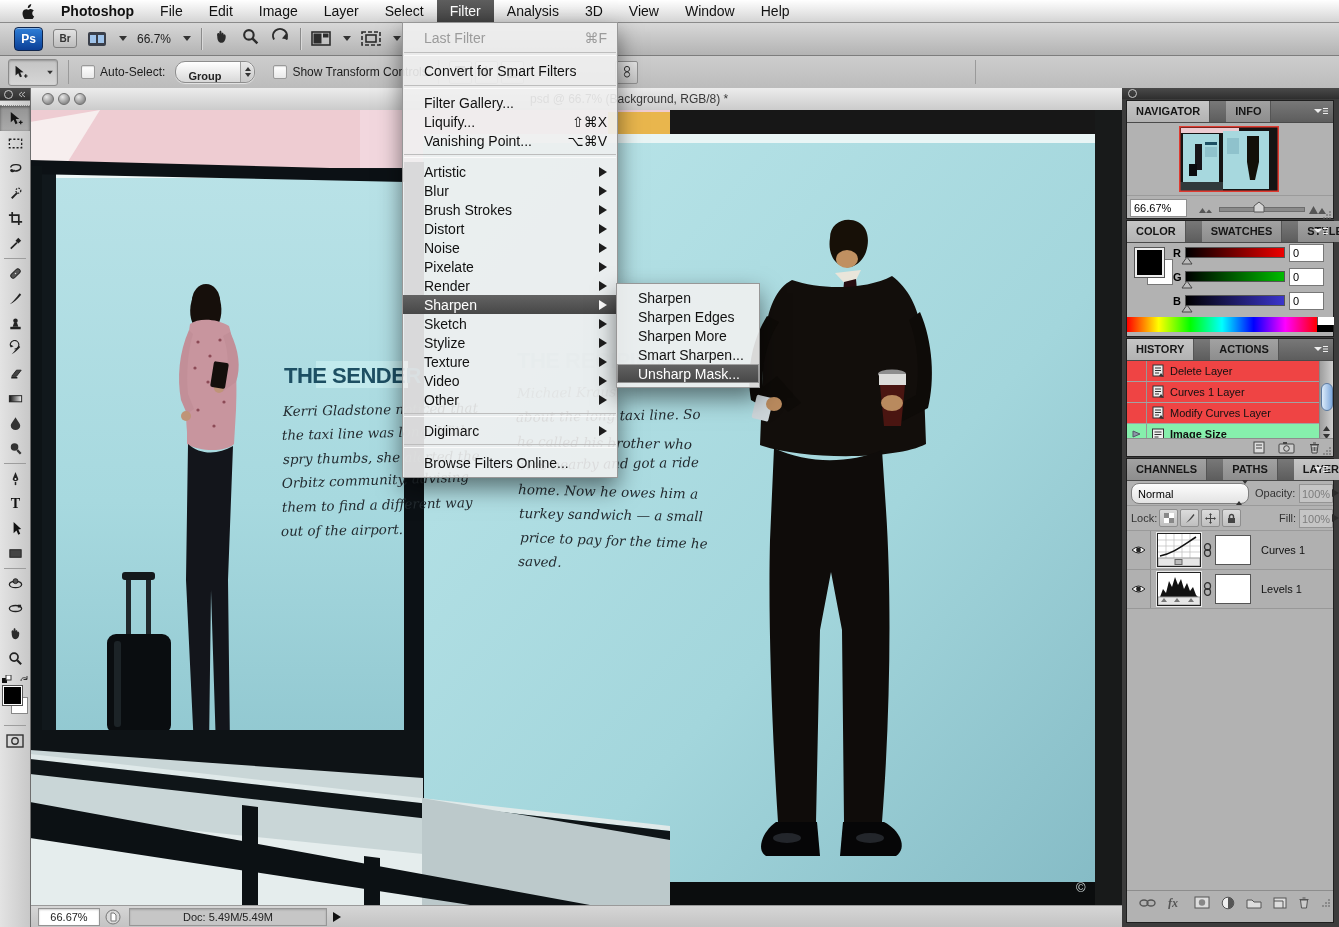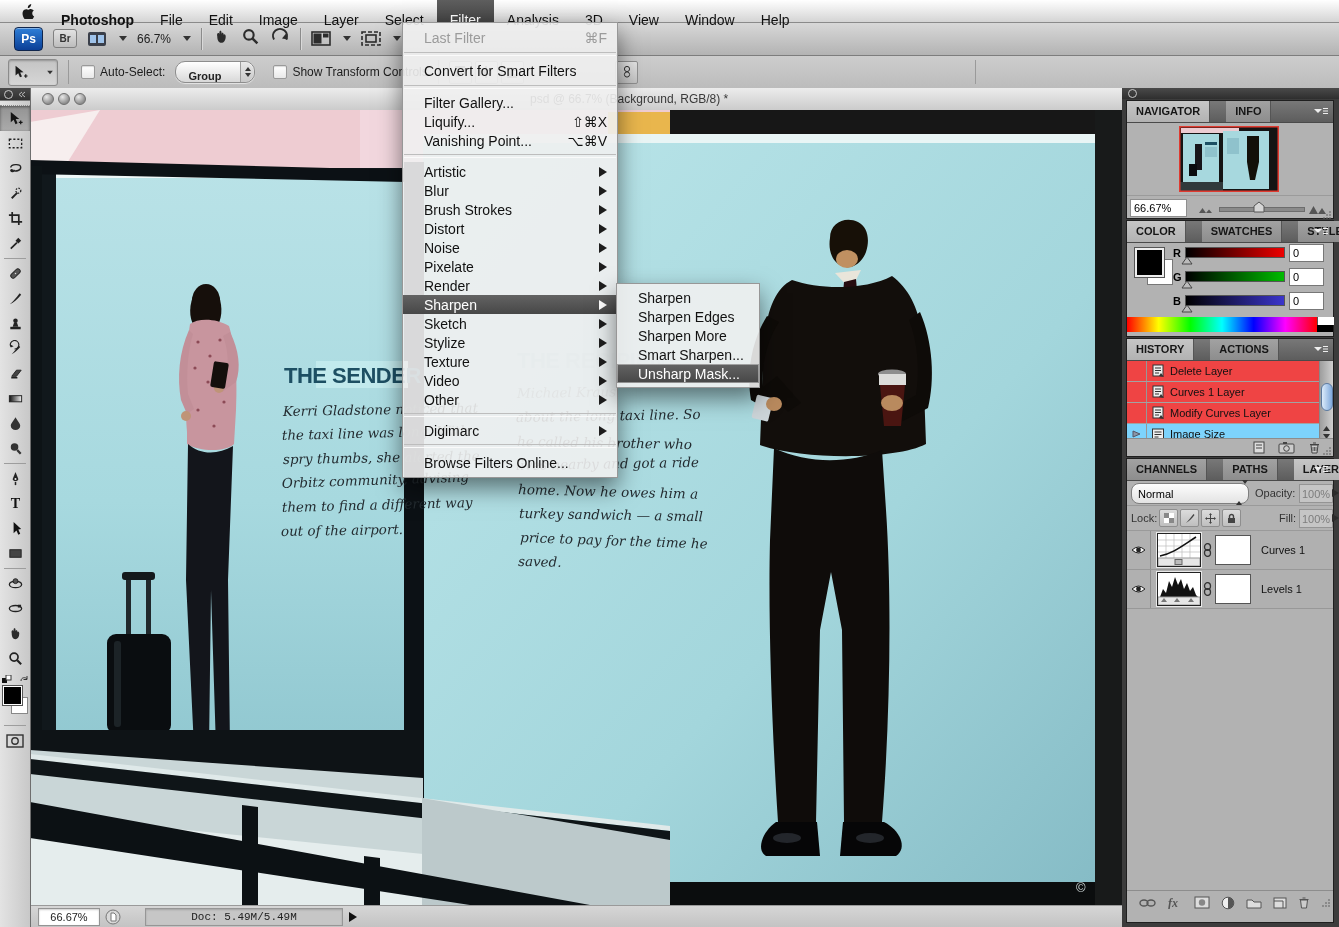--- a/index.html
+++ b/index.html
@@ -4,21 +4,21 @@
 <style>
   html,body{margin:0;padding:0;}
   body{width:1339px;height:927px;position:relative;overflow:hidden;
        font-family:"Liberation Sans","DejaVu Sans",sans-serif;background:#3f3f3f;
        -webkit-font-smoothing:antialiased;}
   .abs{position:absolute;}
   
   #menubar{left:0;top:0;width:1339px;height:22px;background:linear-gradient(#ffffff,#d4d4d4);
            border-bottom:1px solid #8a8a8a;display:flex;align-items:stretch;padding-left:10px;
            font-size:14px;color:#111;z-index:60;}
-  .mb-item{padding:9px 13px;line-height:22px;white-space:nowrap;}
+  .mb-item{padding:0 13px;line-height:22px;white-space:nowrap;}
   .mb-item.app{font-weight:bold;}
   .mb-item.active{background:linear-gradient(#5f5f5f,#434343);color:#fff;}
   .mb-apple{display:flex;align-items:center;padding:0 12px;}
   
   #appbar{left:0;top:22px;width:1339px;height:33px;background:linear-gradient(#d9d9d9,#b3b3b3);
           border-bottom:1px solid #7d7d7d;display:flex;align-items:center;gap:10px;padding-left:14px;}
   .ps-btn{width:27px;height:22px;border-radius:4px;background:linear-gradient(#2e7fd8,#0b3f96);
           color:#fff;font-weight:bold;font-size:12px;display:flex;align-items:center;justify-content:center;
           border:1px solid #10264d;box-shadow:inset 0 1px 0 rgba(255,255,255,.4);}
   .br-btn{width:22px;height:17px;border-radius:3px;background:linear-gradient(#e2e2e2,#bdbdbd);
@@ -59,36 +59,36 @@
   #docwin{left:30px;top:88px;width:1092px;height:839px;background:#c9c9c9;border:0;z-index:1;}
   #titlebar{left:0;top:0;width:1092px;height:22px;background:linear-gradient(#ececec,#cbcbcb);
             border-bottom:1px solid #8e8e8e;}
   .tl{position:absolute;top:5px;width:12px;height:12px;border-radius:50%;
       background:radial-gradient(circle at 35% 30%,#e8e8e8,#8e8e8e 70%);border:1px solid #6f6f6f;box-sizing:border-box;}
   #doc-title{position:absolute;top:4px;left:500px;font-size:12px;color:#3a3a3a;white-space:nowrap;}
   #statusbar{left:0;top:817px;width:1092px;height:22px;background:linear-gradient(#d6d6d6,#c2c2c2);
              border-top:1px solid #9a9a9a;display:flex;align-items:center;font-size:11px;color:#222;}
   .status-zoom{margin-left:8px;width:60px;height:16px;background:#fff;border:1px solid #949494;
                box-shadow:inset 0 1px 2px rgba(0,0,0,.2);display:flex;align-items:center;justify-content:center;}
-  .status-doc{margin-left:24px;width:196px;height:16px;background:#c6c6c6;border:1px solid #969696;
-              box-shadow:inset 0 1px 2px rgba(0,0,0,.18);display:flex;align-items:center;justify-content:center;font-family:Liberation Mono, monospace;}
+  .status-doc{margin-left:8px;width:196px;height:16px;background:#c6c6c6;border:1px solid #969696;
+              box-shadow:inset 0 1px 2px rgba(0,0,0,.18);display:flex;align-items:center;justify-content:center;}
   .status-arrow{width:0;height:0;border-left:8px solid #111;border-top:5px solid transparent;border-bottom:5px solid transparent;margin-left:6px;}
   
   #dock{left:1122px;top:88px;width:217px;height:839px;background:#3c3c3c;z-index:4;}
   .panel{position:absolute;left:4px;width:208px;background:#b2b2b2;border:1px solid #1f1f1f;box-sizing:border-box;}
   .tabbar{height:21px;background:linear-gradient(#787878,#5d5d5d);display:flex;border-bottom:1px solid #4a4a4a;position:relative;gap:16px;}
   .tab{padding:0 9px;font-size:11px;font-weight:bold;color:#161616;line-height:21px;
        background:linear-gradient(#a2a2a2,#8d8d8d);border-right:1px solid #555;white-space:nowrap;}
   .tab.active{background:linear-gradient(#c6c6c6,#b2b2b2);}
   .pmenu{position:absolute;right:4px;top:6px;}
   
   .hrow{height:20px;display:flex;align-items:center;font-size:11px;color:#111;background:#ef4444;
         border-bottom:1px solid #a2a2a2;position:relative;}
   .hrow .src{width:19px;align-self:stretch;border-right:1px solid #979797;display:flex;align-items:center;justify-content:center;}
-  .hrow.selected{background:#7dd3fc;font-weight:normal;}
+  .hrow.selected{background:#86efac;font-weight:bold;}
   .hicon{margin:0 5px 0 4px;display:flex;}
   
   .lrow{height:38px;display:flex;align-items:center;font-size:11px;color:#111;background:#b0b0b0;
         border-bottom:1px solid #989898;}
   .lrow.selected{background:#b4d2f3;}
   .eyecol{width:23px;align-self:stretch;border-right:1px solid #909090;display:flex;align-items:center;justify-content:center;}
   .thumbbox{width:42px;height:32px;background:#fff;border:1px solid #222;outline:1px solid #e8e8e8;margin-left:6px;}
   .maskbox{width:34px;height:28px;background:#fff;border:1px solid #555;margin-left:3px;}
   .valbox{height:17px;border:1px solid #949494;background:#c5c5c5;color:#7d7d7d;font-size:11px;
           display:flex;align-items:center;justify-content:center;padding:0 3px;}

